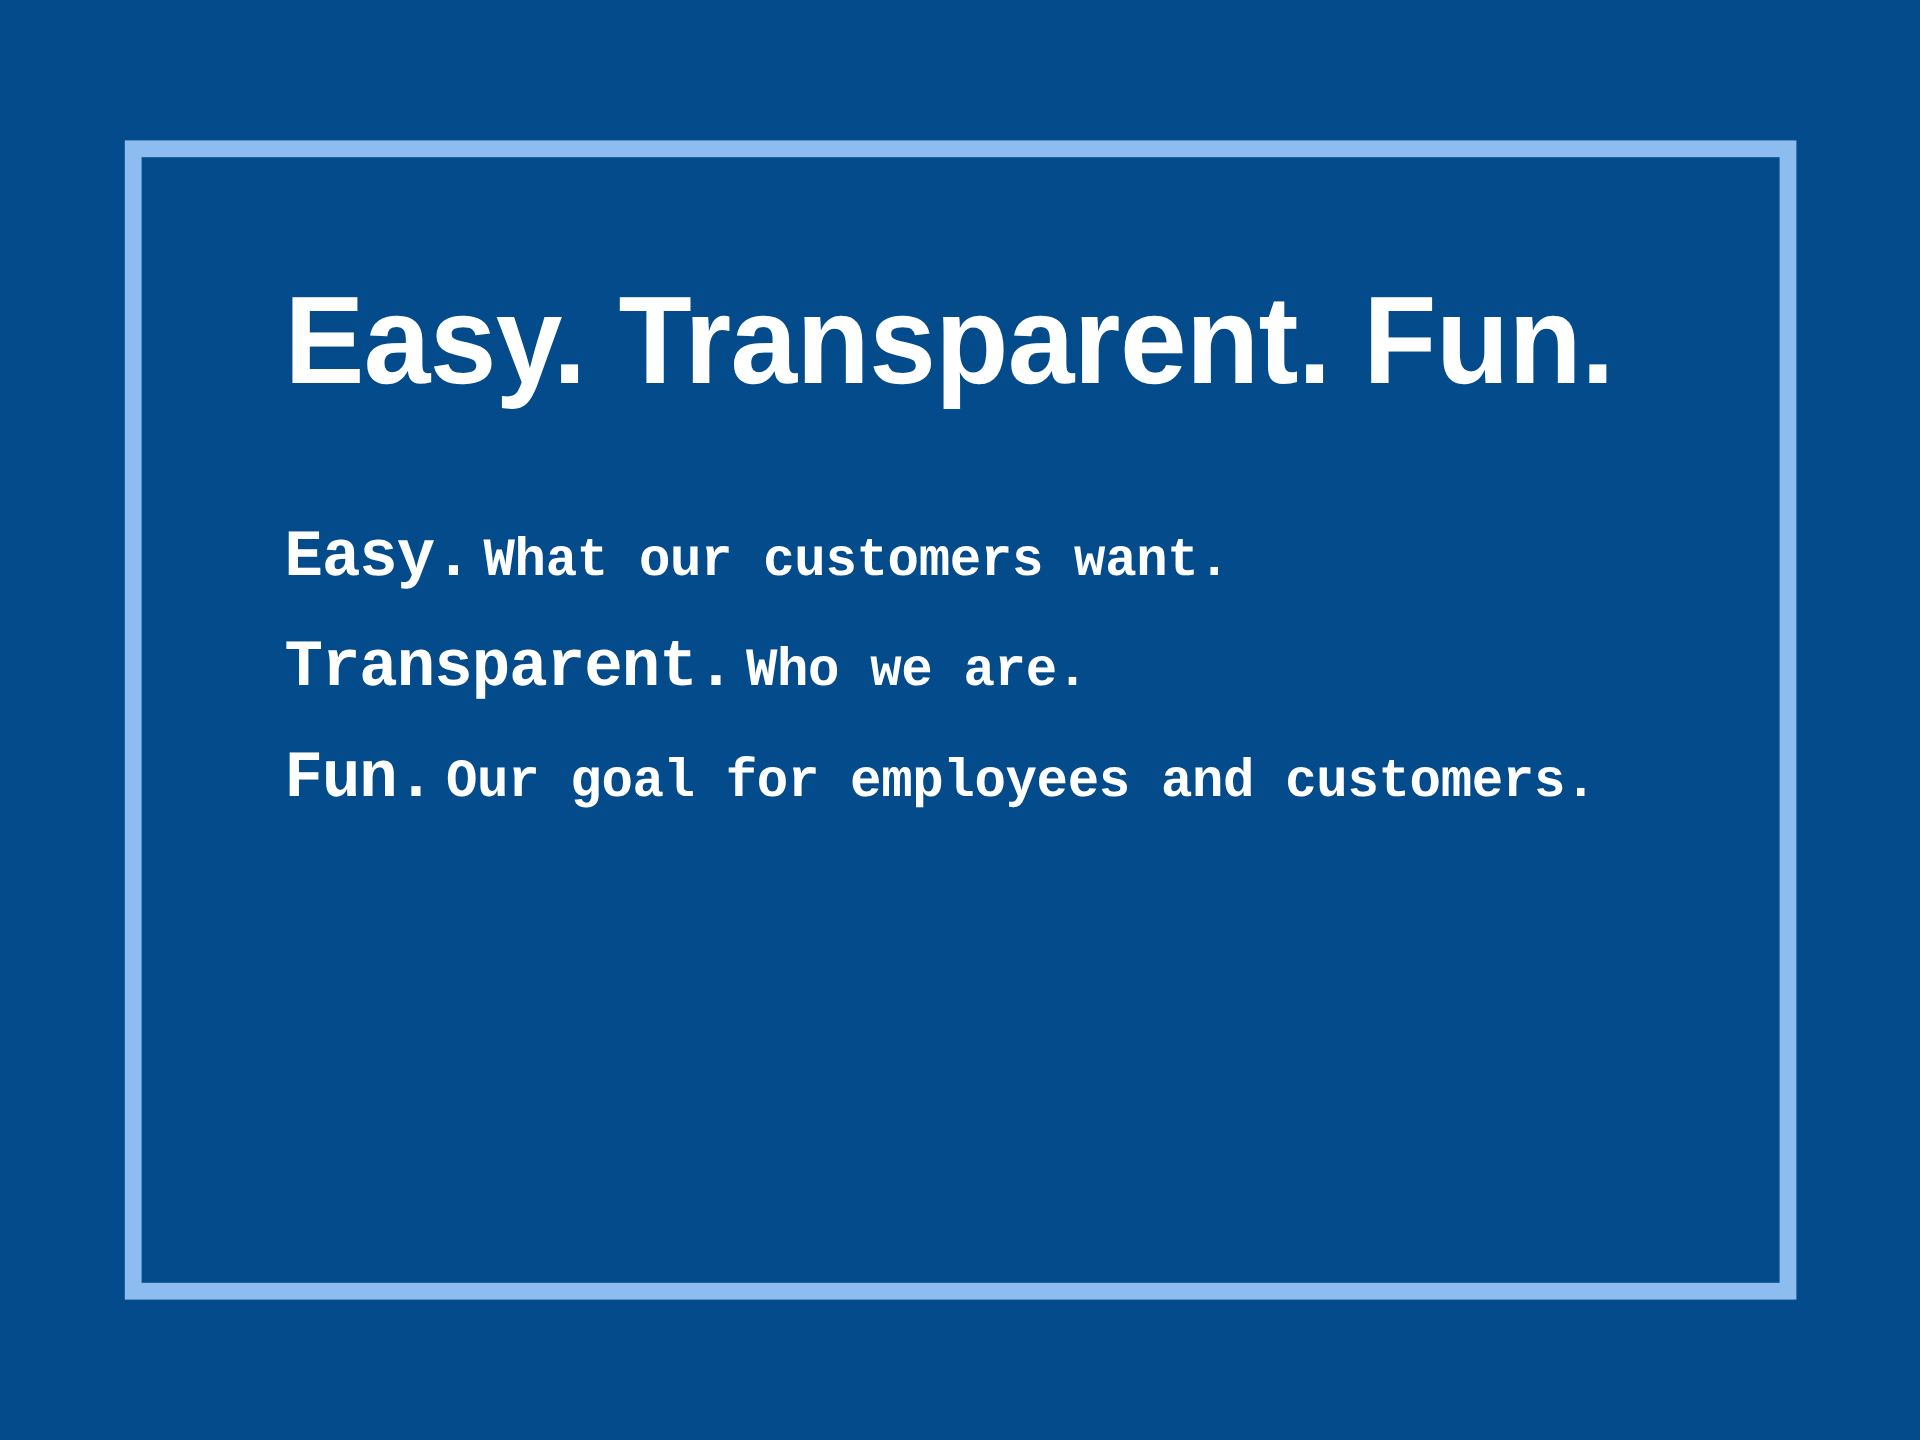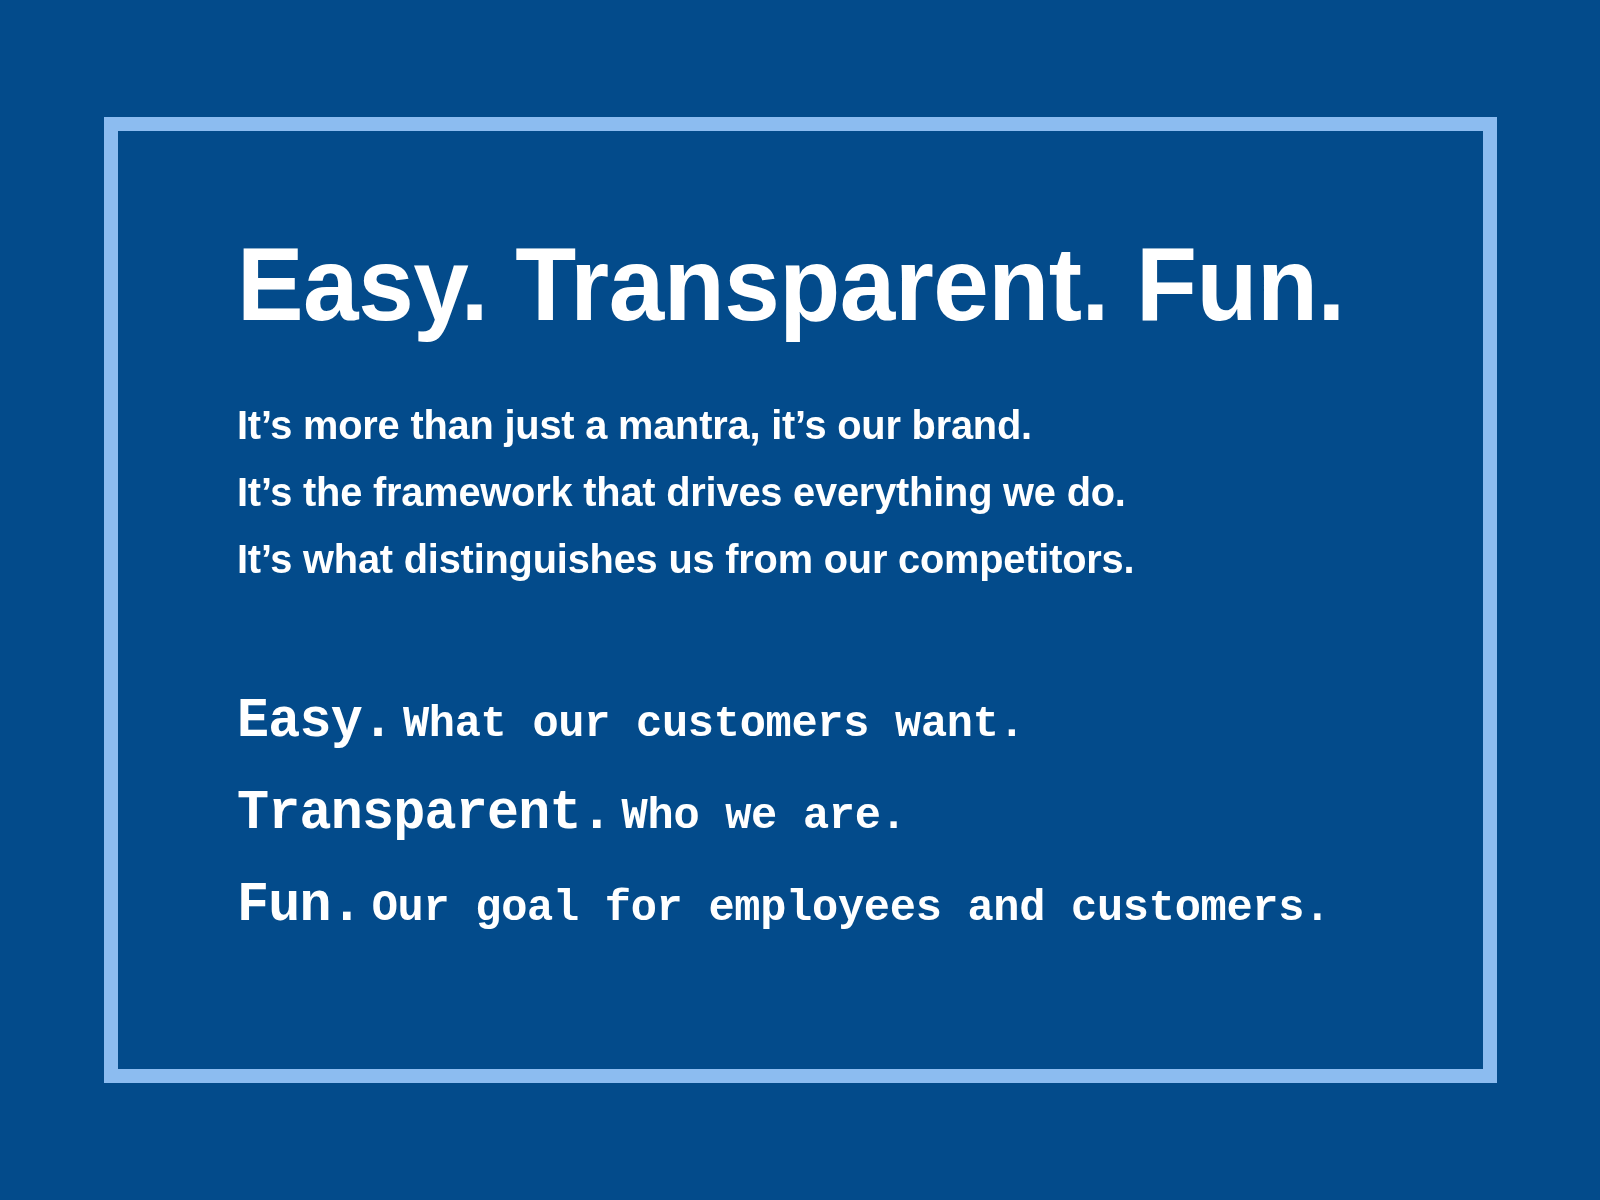--- a/index.html
+++ b/index.html
@@ -101,25 +101,20 @@
 <body>
 
 <div id="slide">
 
   <div id="frame"></div>
 
   <div id="content">
 
     <div class="headline">Easy. Transparent. Fun.</div>
 
-    <div class="body-block">
-      <div class="body-line">It’s more than just a mantra, it’s our brand.</div>
-      <div class="body-line">It’s the framework that drives everything we do.</div>
-      <div class="body-line">It’s what distinguishes us from our competitors.</div>
-    </div>
 
     <div class="pillar-block">
 
       <div class="pillar-line">
         <span class="pillar-lead">Easy.</span><span class="pillar-rest">What our customers want.</span>
       </div>
 
       <div class="pillar-line">
         <span class="pillar-lead">Transparent.</span><span class="pillar-rest">Who we are.</span>
       </div>

